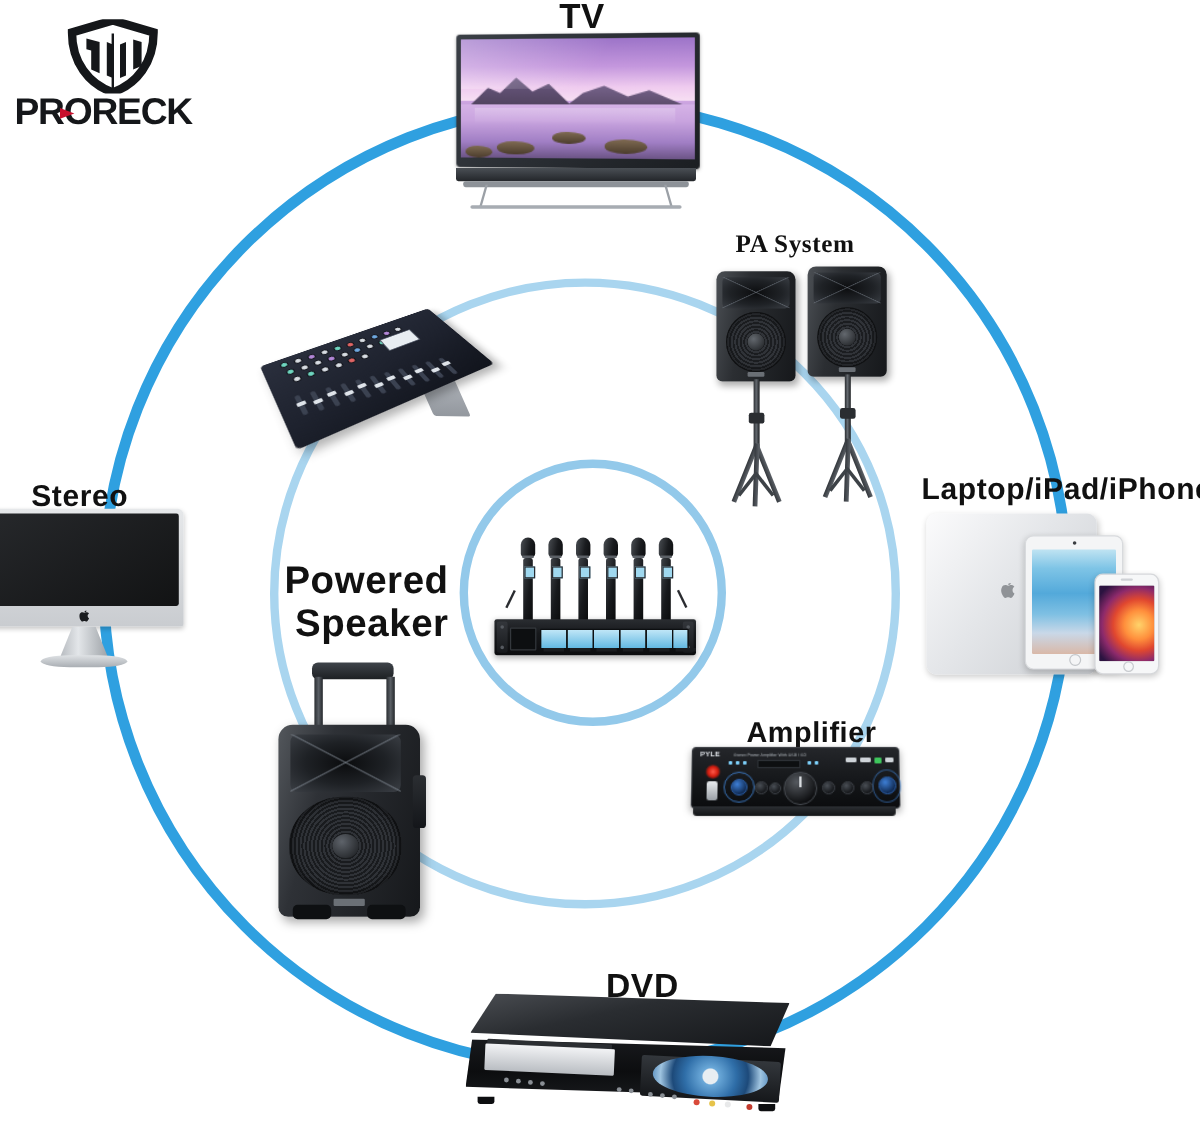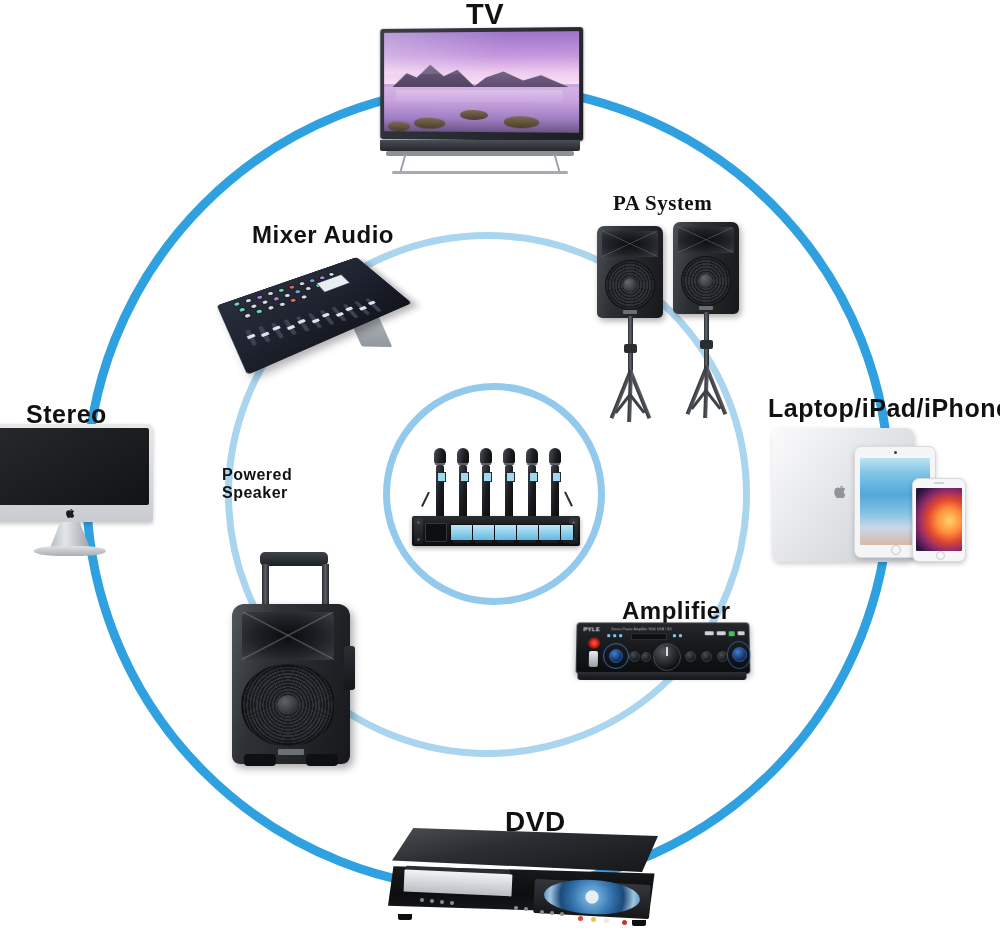--- a/index.html
+++ b/index.html
@@ -14,21 +14,21 @@
 
   
   .lbl{position:absolute;color:#111;font-weight:bold;letter-spacing:.5px;line-height:1.12;
        white-space:pre-line;font-family:"Liberation Sans",sans-serif;}
 
   #lbl-tv{left:466px;top:-2px;font-size:29px;}
   #lbl-mixer{left:252px;top:222px;font-size:24px;}
   #lbl-pa{left:613px;top:192px;font-size:21px;font-family:Liberation Serif, serif;}
   #lbl-desktop{left:26px;top:400px;font-size:25px;}
   #lbl-devices{left:768px;top:394px;font-size:25px;}
-  #lbl-powered{left:222px;top:466px;font-size:16px;}
+  #lbl-powered{left:237px;top:466px;font-size:32px;text-align:right;}
   #lbl-amp{left:622px;top:598px;font-size:24px;}
   #lbl-dvd{left:505px;top:806px;font-size:28px;}
 
   
   #logo{position:absolute;left:10px;top:16px;width:170px;height:100px;}
   #logo .shield{position:absolute;left:46px;top:0;}
   #logo .word{position:absolute;left:0px;top:60px;}
 
   
   #tv{position:absolute;left:370px;top:28px;width:220px;height:145px;}
@@ -239,23 +239,36 @@
 </style>
 </head>
 <body>
 
 <div id="stage">
 
   <div class="ring" id="ring-outer"></div>
   <div class="ring" id="ring-mid"></div>
   <div class="ring" id="ring-inner"></div>
 
+  <div id="logo">
+    <svg class="shield" width="76" height="62" viewBox="0 0 76 62">
+      <path d="M38 1 L72 11 C72 36 58 54 38 61 C18 54 4 36 4 11 Z" fill="none" stroke="#15171a" stroke-width="7"></path>
+      <path d="M16 16 L27 19 L27 45 L20 42 L20 26 L16 25 Z" fill="#15171a"></path>
+      <path d="M33 19 L33 47 L38 49 L38 21 Z" fill="#15171a"></path>
+      <path d="M44 21 L44 49 L49 47 L49 19 Z" fill="#15171a"></path>
+      <path d="M55 25 L55 42 L62 39 L62 19 L55 17 Z" fill="#15171a"></path>
+      <path d="M38 12 L38 61" stroke="#15171a" stroke-width="2" fill="none"></path>
+    </svg>
+    <svg class="word" width="168" height="34" viewBox="0 0 168 34">
+      <text x="2" y="27" font-family="Liberation Sans, sans-serif" font-size="31" font-weight="bold" fill="#15171a" letter-spacing="-1">PRORECK</text>
+      <polygon points="40,14 52,18.5 40,23" fill="#c8102e"></polygon>
+    </svg>
+  </div>
 
   <div class="lbl" id="lbl-tv">TV</div>
-  <div class="lbl" id="lbl-mixer">Mixer Audio</div>
   <div class="lbl" id="lbl-pa">PA System</div>
   <div class="lbl" id="lbl-desktop">Stereo</div>
   <div class="lbl" id="lbl-devices">Laptop/iPad/iPhone</div>
   <div class="lbl" id="lbl-powered">Powered
 Speaker</div>
   <div class="lbl" id="lbl-amp">Amplifier</div>
   <div class="lbl" id="lbl-dvd">DVD</div>
 
   <div id="tv">
     <div class="tv-panel">

